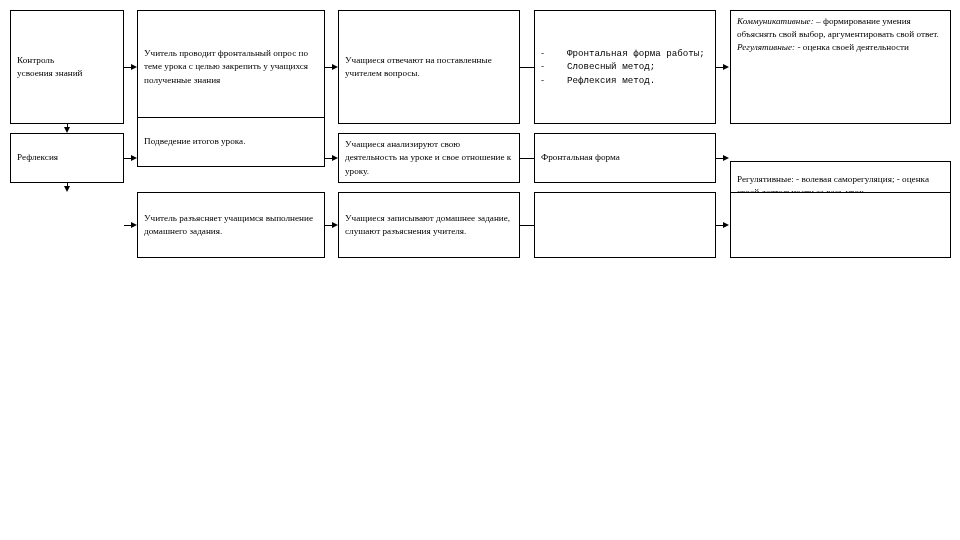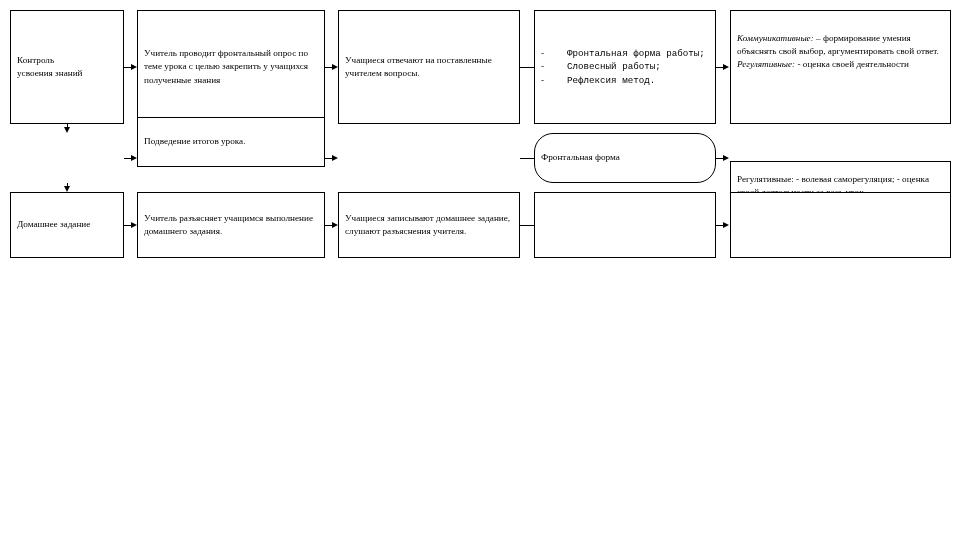--- a/index.html
+++ b/index.html
@@ -16,21 +16,21 @@
     box-sizing:border-box;
     border:1.2px solid #000000;
     background:#ffffff;
     padding:4px 6px;
     font-size:9.2px;
     line-height:1.42;
     display:flex;
     flex-direction:column;
     justify-content:center;
   }
-  .box.topalign{justify-content:flex-start;padding-top:21px;}
+  .box.topalign{justify-content:flex-start;padding-top:4px;}
   .box p{margin:0;}
   .box .ital{font-style:italic;}
 
   
   .bullets{
     display:flex;flex-direction:column;justify-content:center;
   }
   .bullets .row{display:flex;}
   .bullets .dash{width:26px;flex:0 0 26px;}
   .bullets .txt{flex:1 1 auto;font-family:Liberation Mono, monospace;}
@@ -79,50 +79,53 @@
     <p>Учитель проводит фронтальный опрос по теме урока с целью закрепить у учащихся полученные знания</p>
   </div>
 
   <div class="box bullets" style="left:534px;top:10px;width:182px;height:114px;">
     <div class="row">
       <span class="dash">-</span>
       <span class="txt">Фронтальная форма работы;</span>
     </div>
     <div class="row">
       <span class="dash">-</span>
-      <span class="txt">Словесный работы;</span>
+      <span class="txt">Словесный метод;</span>
     </div>
     <div class="row">
       <span class="dash">-</span>
       <span class="txt">Рефлексия метод.</span>
     </div>
   </div>
 
   <div class="box topalign" style="left:730px;top:10px;width:221px;height:114px;">
     <p><span class="ital">Коммуникативные:</span><span> – формирование умения объяснять свой выбор, аргументировать свой ответ.</span></p>
     <p><span class="ital">Регулятивные:</span><span> - оценка своей деятельности</span></p>
   </div>
 
+  <div class="box" style="left:10px;top:133px;width:114px;height:50px;">
+    <p>Рефлексия</p>
+  </div>
 
   <div class="box" style="left:137px;top:117px;width:188px;height:50px;">
     <p>Подведение итогов урока.</p>
   </div>
 
+  <div class="box" style="left:338px;top:133px;width:182px;height:50px;">
+    <p>Учащиеся анализируют свою деятельность на уроке и свое отношение к уроку.</p>
+  </div>
 
-  <div class="box" style="left:534px;top:133px;width:182px;height:50px;border-radius:19px;">
+  <div class="box" style="left:534px;top:133px;width:182px;height:50px;">
     <p>Фронтальная форма</p>
   </div>
 
   <div class="box" style="left:730px;top:133px;width:221px;height:50px;margin-top:28px;">
     <p>Регулятивные: - волевая саморегуляция; - оценка своей деятельности за весь урок.</p>
   </div>
 
-  <div class="box" style="left:10px;top:192px;width:114px;height:66px;">
-    <p>Домашнее задание</p>
-  </div>
 
   <div class="box" style="left:137px;top:192px;width:188px;height:66px;">
     <p>Учитель разъясняет учащимся выполнение домашнего задания.</p>
   </div>
 
   <div class="box" style="left:338px;top:192px;width:182px;height:66px;">
     <p>Учащиеся записывают домашнее задание, слушают разъяснения учителя.</p>
   </div>
 
   <div class="box" style="left:534px;top:192px;width:182px;height:66px;">

